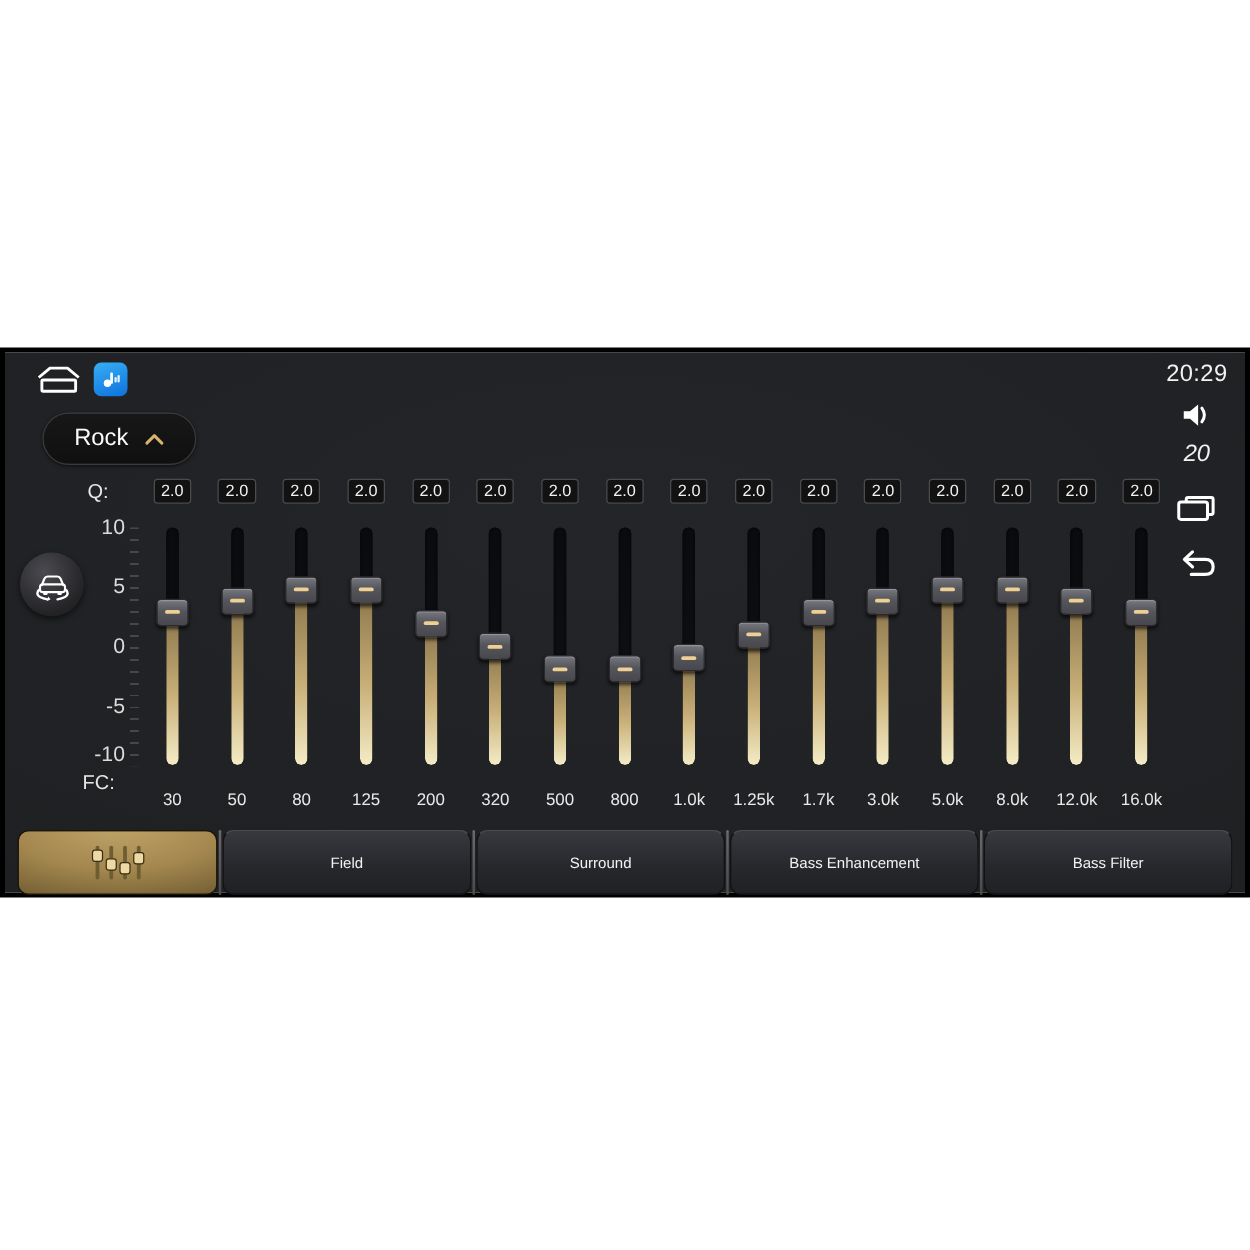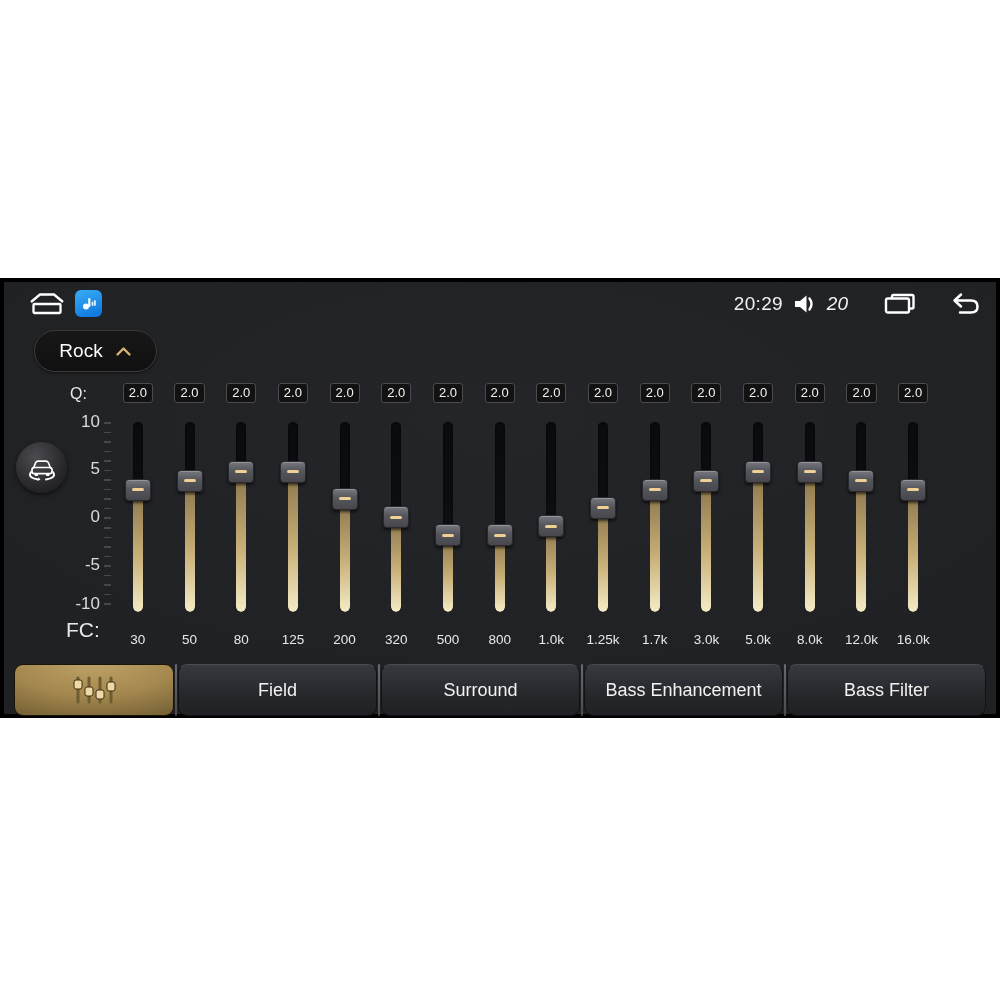--- a/index.html
+++ b/index.html
@@ -6,42 +6,42 @@
     font-family:"Liberation Sans",sans-serif;-webkit-font-smoothing:antialiased;}
   .panel{position:absolute;top:278px;left:0;width:1000px;height:440px;box-sizing:border-box;
     border:4px solid #000;background:radial-gradient(1200px 520px at 50% 32%,#242528,#1d1e20);}
   .inner{position:absolute;inset:0;}
 
   
   .statusbar{position:absolute;top:4px;left:0;right:0;height:36px;}
   .home-btn{position:absolute;left:22px;top:5px;width:42px;height:26px;cursor:pointer;}
   .app-btn{position:absolute;left:71px;top:4px;width:27px;height:27px;border-radius:6px;
     background:linear-gradient(160deg,#38aef5,#0c72dd);display:flex;align-items:center;justify-content:center;cursor:pointer;}
-  .status-right{position:absolute;right:14px;top:3px;height:30px;display:flex;align-items:center;gap:10px;color:#f2f2f2;}
+  .status-right{position:absolute;right:14px;top:3px;height:30px;display:flex;align-items:center;gap:10px;color:#f2f2f2;flex-direction:column;}
   .clock{font-size:19px;letter-spacing:.3px;}
   .vol-num{font-size:19px;font-style:italic;}
   .sr-gap{width:14px;}
   .icon-btn{display:flex;align-items:center;justify-content:center;cursor:pointer;}
 
   
   .preset-pill{position:absolute;left:30px;top:48px;width:121px;height:40px;border-radius:21px;
     background:linear-gradient(180deg,#171717,#101010);border:1px solid #3a3a3c;
     display:flex;align-items:center;justify-content:center;gap:12px;cursor:pointer;
     box-shadow:0 1px 3px rgba(0,0,0,.6);}
   .preset-pill span{color:#fafafa;font-size:19px;}
   .header-right{position:absolute;right:19px;top:47px;display:flex;align-items:center;gap:22px;}
   .all-label{color:#f2f2f2;font-size:18px;}
   .hbtn{height:39px;padding:0 21px;border-radius:9px;border:1px solid #3e3e42;
     background:linear-gradient(180deg,#323236,#222226);color:#f5f5f5;font-size:17px;
     display:flex;align-items:center;justify-content:center;cursor:pointer;
     box-shadow:0 2px 4px rgba(0,0,0,.55), inset 0 1px 0 rgba(255,255,255,.06);}
 
   
   .q-label{position:absolute;left:66px;top:103px;color:#e8e8e8;font-size:16px;}
-  .fc-label{position:absolute;left:62px;top:336px;color:#e8e8e8;font-size:21px;}
+  .fc-label{position:absolute;left:62px;top:336px;color:#e8e8e8;font-size:16px;}
   .axis{position:absolute;left:56px;top:0;width:40px;height:100%;}
   .axis span{position:absolute;right:0;width:40px;text-align:right;color:#dcdcdc;font-size:17px;}
   .ticks{position:absolute;left:100px;top:140px;width:7px;height:191px;
     background:repeating-linear-gradient(180deg,#46464b 0px,#46464b 1.5px,transparent 1.5px,transparent 9.55px);}
   .car-btn{position:absolute;left:12px;top:160px;width:51px;height:51px;border-radius:50%;cursor:pointer;
     background:radial-gradient(circle at 38% 30%,#4a4a50,#242427 70%,#1b1b1d);
     box-shadow:0 2px 5px rgba(0,0,0,.6);display:flex;align-items:center;justify-content:center;}
 
   .cols{position:absolute;left:108px;width:827px;display:flex;}
   .q-row{top:100px;height:22px;}
@@ -61,21 +61,21 @@
     border:1px solid #2a2a2e;box-sizing:border-box;
     box-shadow:0 2px 3px rgba(0,0,0,.65), inset 0 1px 0 rgba(255,255,255,.22);
     display:flex;align-items:center;justify-content:center;}
   .handle::after{content:"";width:12px;height:3px;border-radius:2px;background:#eecf94;}
 
   
   .tabbar{position:absolute;left:10px;right:10px;top:382px;height:52px;display:flex;align-items:stretch;}
   .tab{position:relative;border-radius:9px;display:flex;align-items:center;justify-content:center;cursor:pointer;
     background:linear-gradient(180deg,#38393f,#26272b 60%,#202125);
     border:1px solid #121214;border-top-color:#4a4a4f;box-sizing:border-box;}
-  .tab span{color:#f2f2f2;font-size:18px;}
+  .tab span{color:#f2f2f2;font-size:12px;}
   .tab.active{background:
      radial-gradient(120% 160% at 50% -10%,#c0a468 0%,#a3874e 45%,#7b6538 75%,#55451f 100%);
     border-top-color:#2a2podría;border:1px solid #1a1508;}
   .tab-eq{width:160px;flex:0 0 auto;}
   .tab-txt{flex:1 1 0;}
   .tab-divider{flex:0 0 2px;background:linear-gradient(180deg,#6a6a6e,#4a4a4e);margin:0 1px;border-radius:1px;}
 </style>
 </head>
 <body>
 

